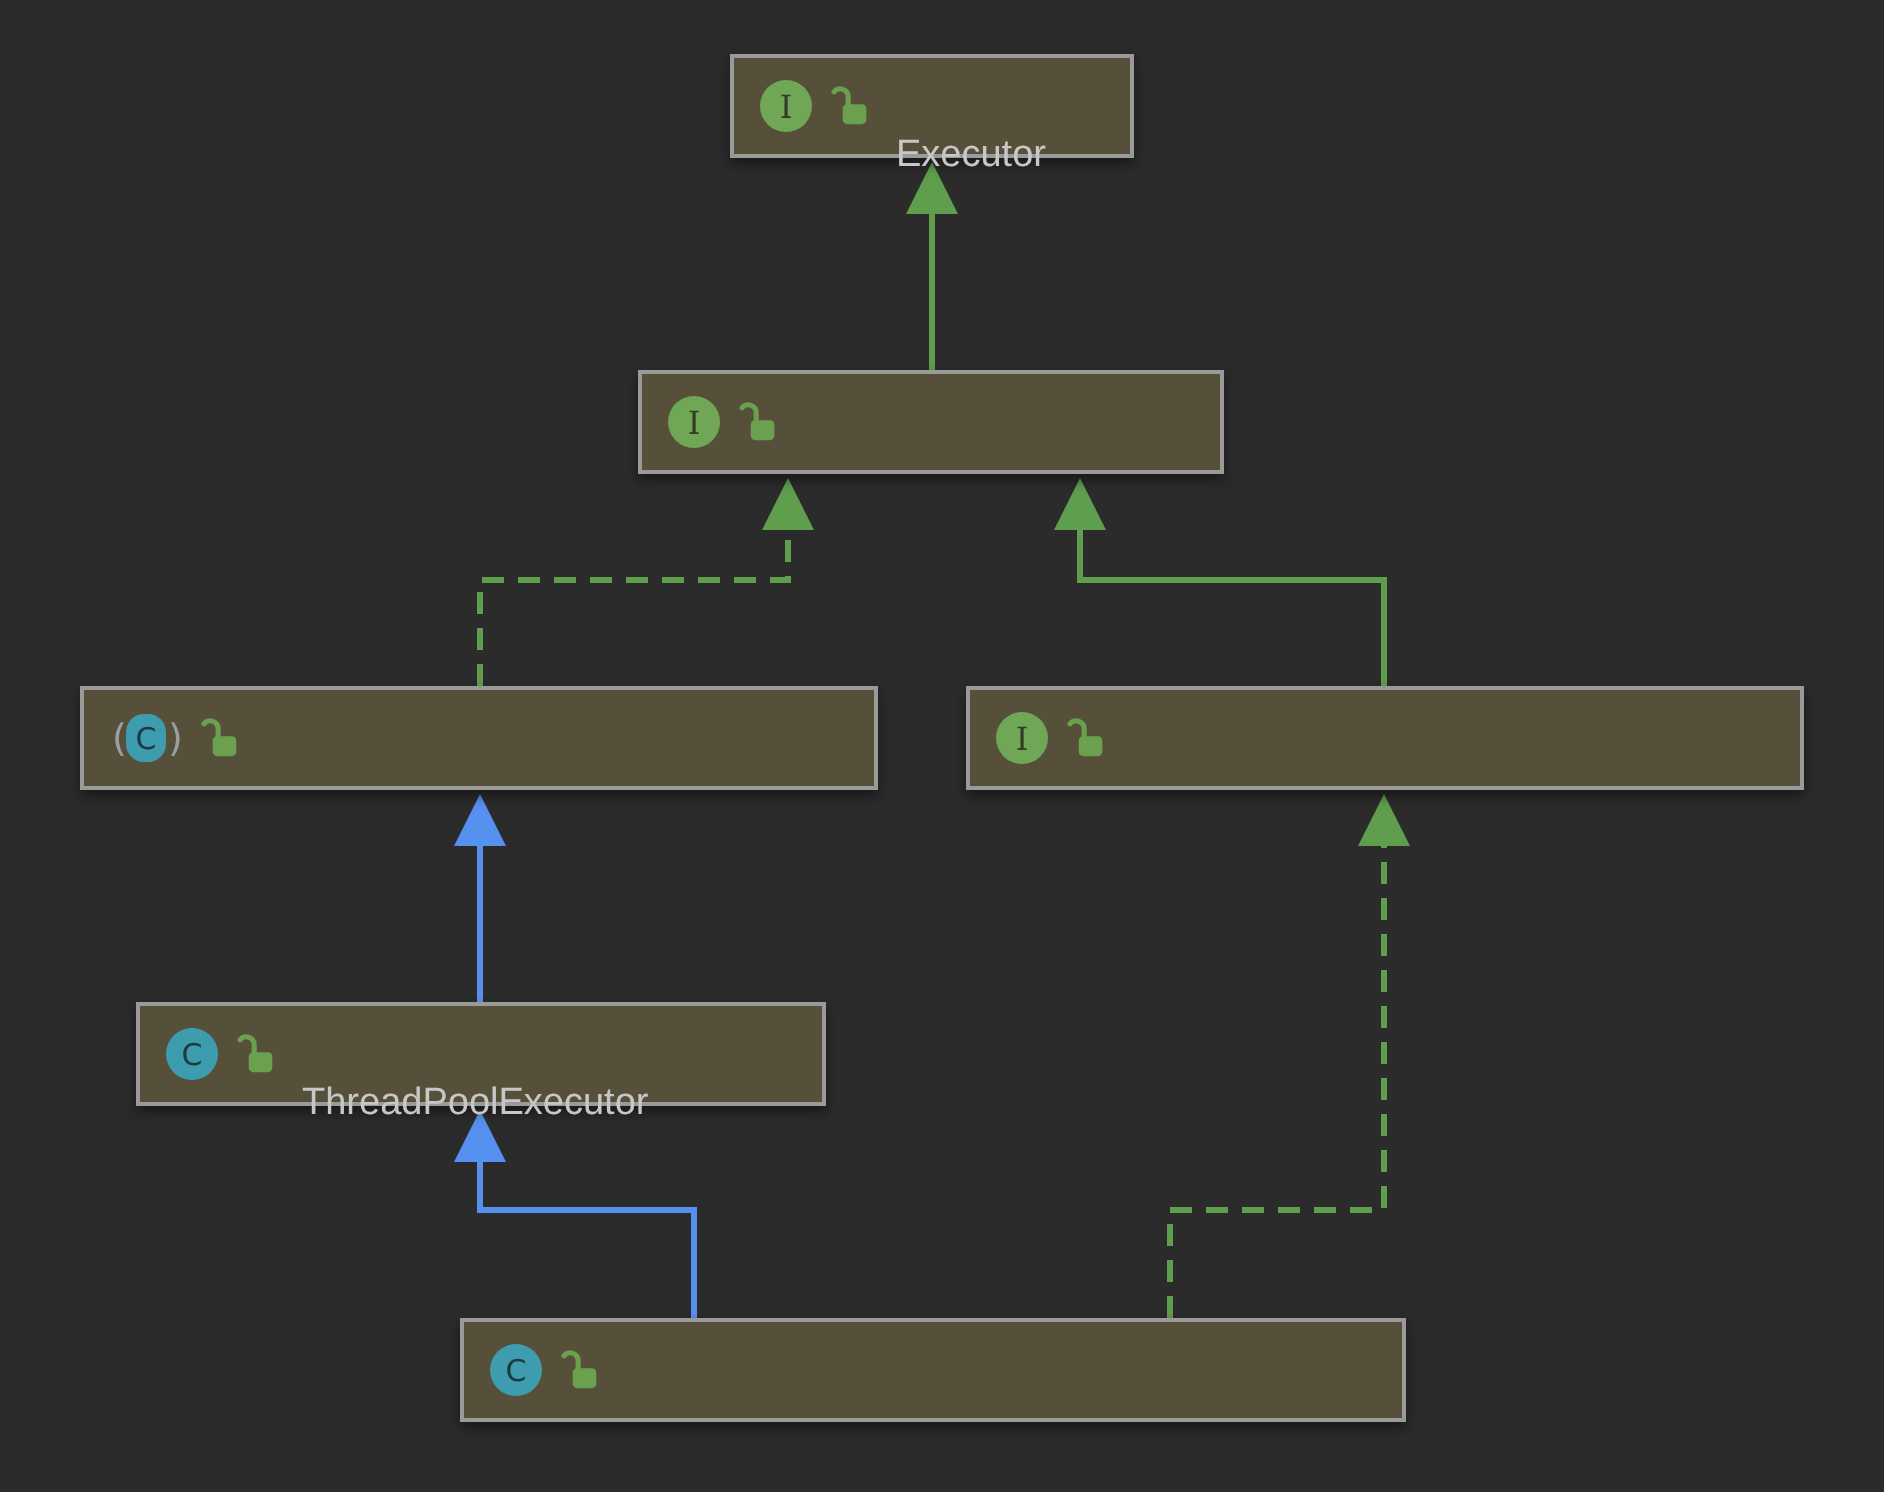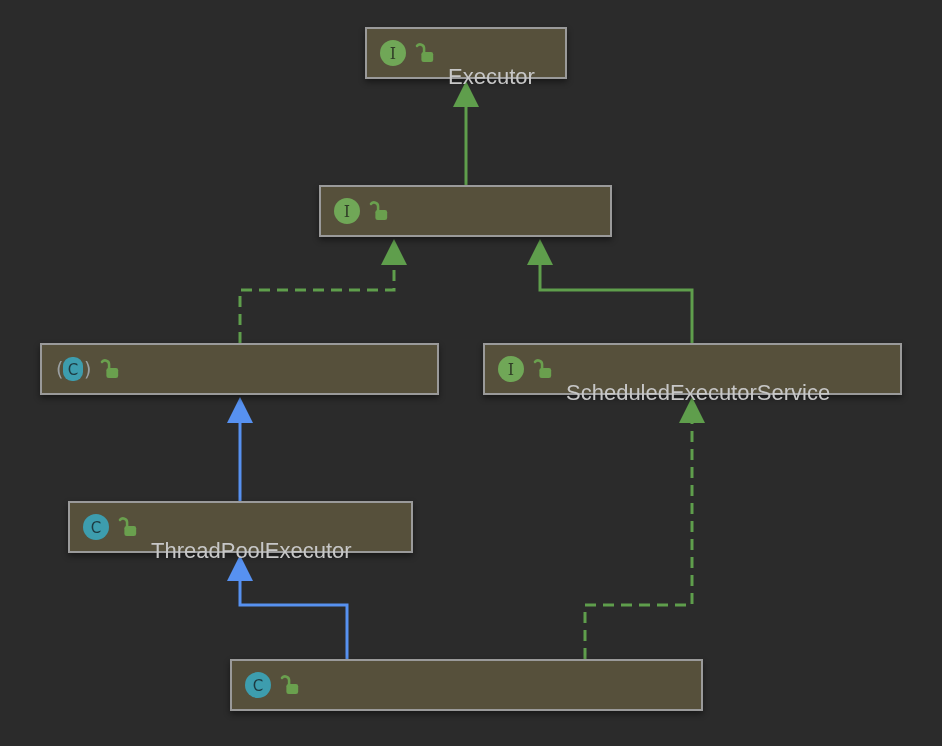--- a/index.html
+++ b/index.html
@@ -21,21 +21,21 @@
     position:absolute;box-sizing:border-box;height:52px;
     background:var(--node-fill,#56503b);
     border:2px solid var(--node-border,#9a9a9a);
     box-shadow:0 3px 6px rgba(0,0,0,.45);
     display:flex;align-items:center;
     padding:0 14px 0 13px;gap:9px;
     cursor:default;
   }
   .node .label{
     color:var(--node-text,#c7c7c7);
-    font-size:22px;line-height:1;
+    font-size:19px;line-height:1;
     margin-left:4px;white-space:nowrap;margin-top:48px;
   }
   .icon{display:flex;align-items:center;flex:0 0 auto;}
   .i-circle{fill:var(--interface-icon-green,#70a757);}
   .c-circle{fill:var(--class-icon-teal,#3d9dae);}
   .letter-i{fill:var(--interface-letter-color,#2f3d27);font-family:"DejaVu Serif",serif;font-size:16px;}
   .letter-c{fill:var(--class-letter-color,#1d3a41);font-family:"DejaVu Sans",sans-serif;font-size:15px;}
   .paren{fill:var(--paren-color,#9aa0a2);font-family:"DejaVu Sans",sans-serif;font-size:19px;}
   .lock-body{fill:var(--lock-icon-green,#6aa04e);}
   .lock-shackle{fill:none;stroke:var(--lock-icon-green,#6aa04e);stroke-width:2.8;stroke-linecap:round;}
@@ -126,21 +126,20 @@
         <circle class="i-circle" cx="13" cy="13" r="13"></circle>
         <text class="letter-i" x="13" y="19" text-anchor="middle">I</text>
       </svg>
     </span>
     <span class="icon">
       <svg width="20" height="24" viewBox="0 0 22 26">
         <rect class="lock-body" x="7" y="12" width="13" height="11" rx="2.5"></rect>
         <path class="lock-shackle" d="M10 12 V8 A4.4 4.4 0 0 0 2.2 5.2"></path>
       </svg>
     </span>
-    <span class="label">ScheduledExecutorService</span>
   </div>
 
   <div class="node" style="left:68px;top:501px;width:345px">
     <span class="icon">
       <svg width="26" height="26" viewBox="0 0 26 26">
         <circle class="c-circle" cx="13" cy="13" r="13"></circle>
         <text class="letter-c" x="13" y="18.5" text-anchor="middle">C</text>
       </svg>
     </span>
     <span class="icon">

